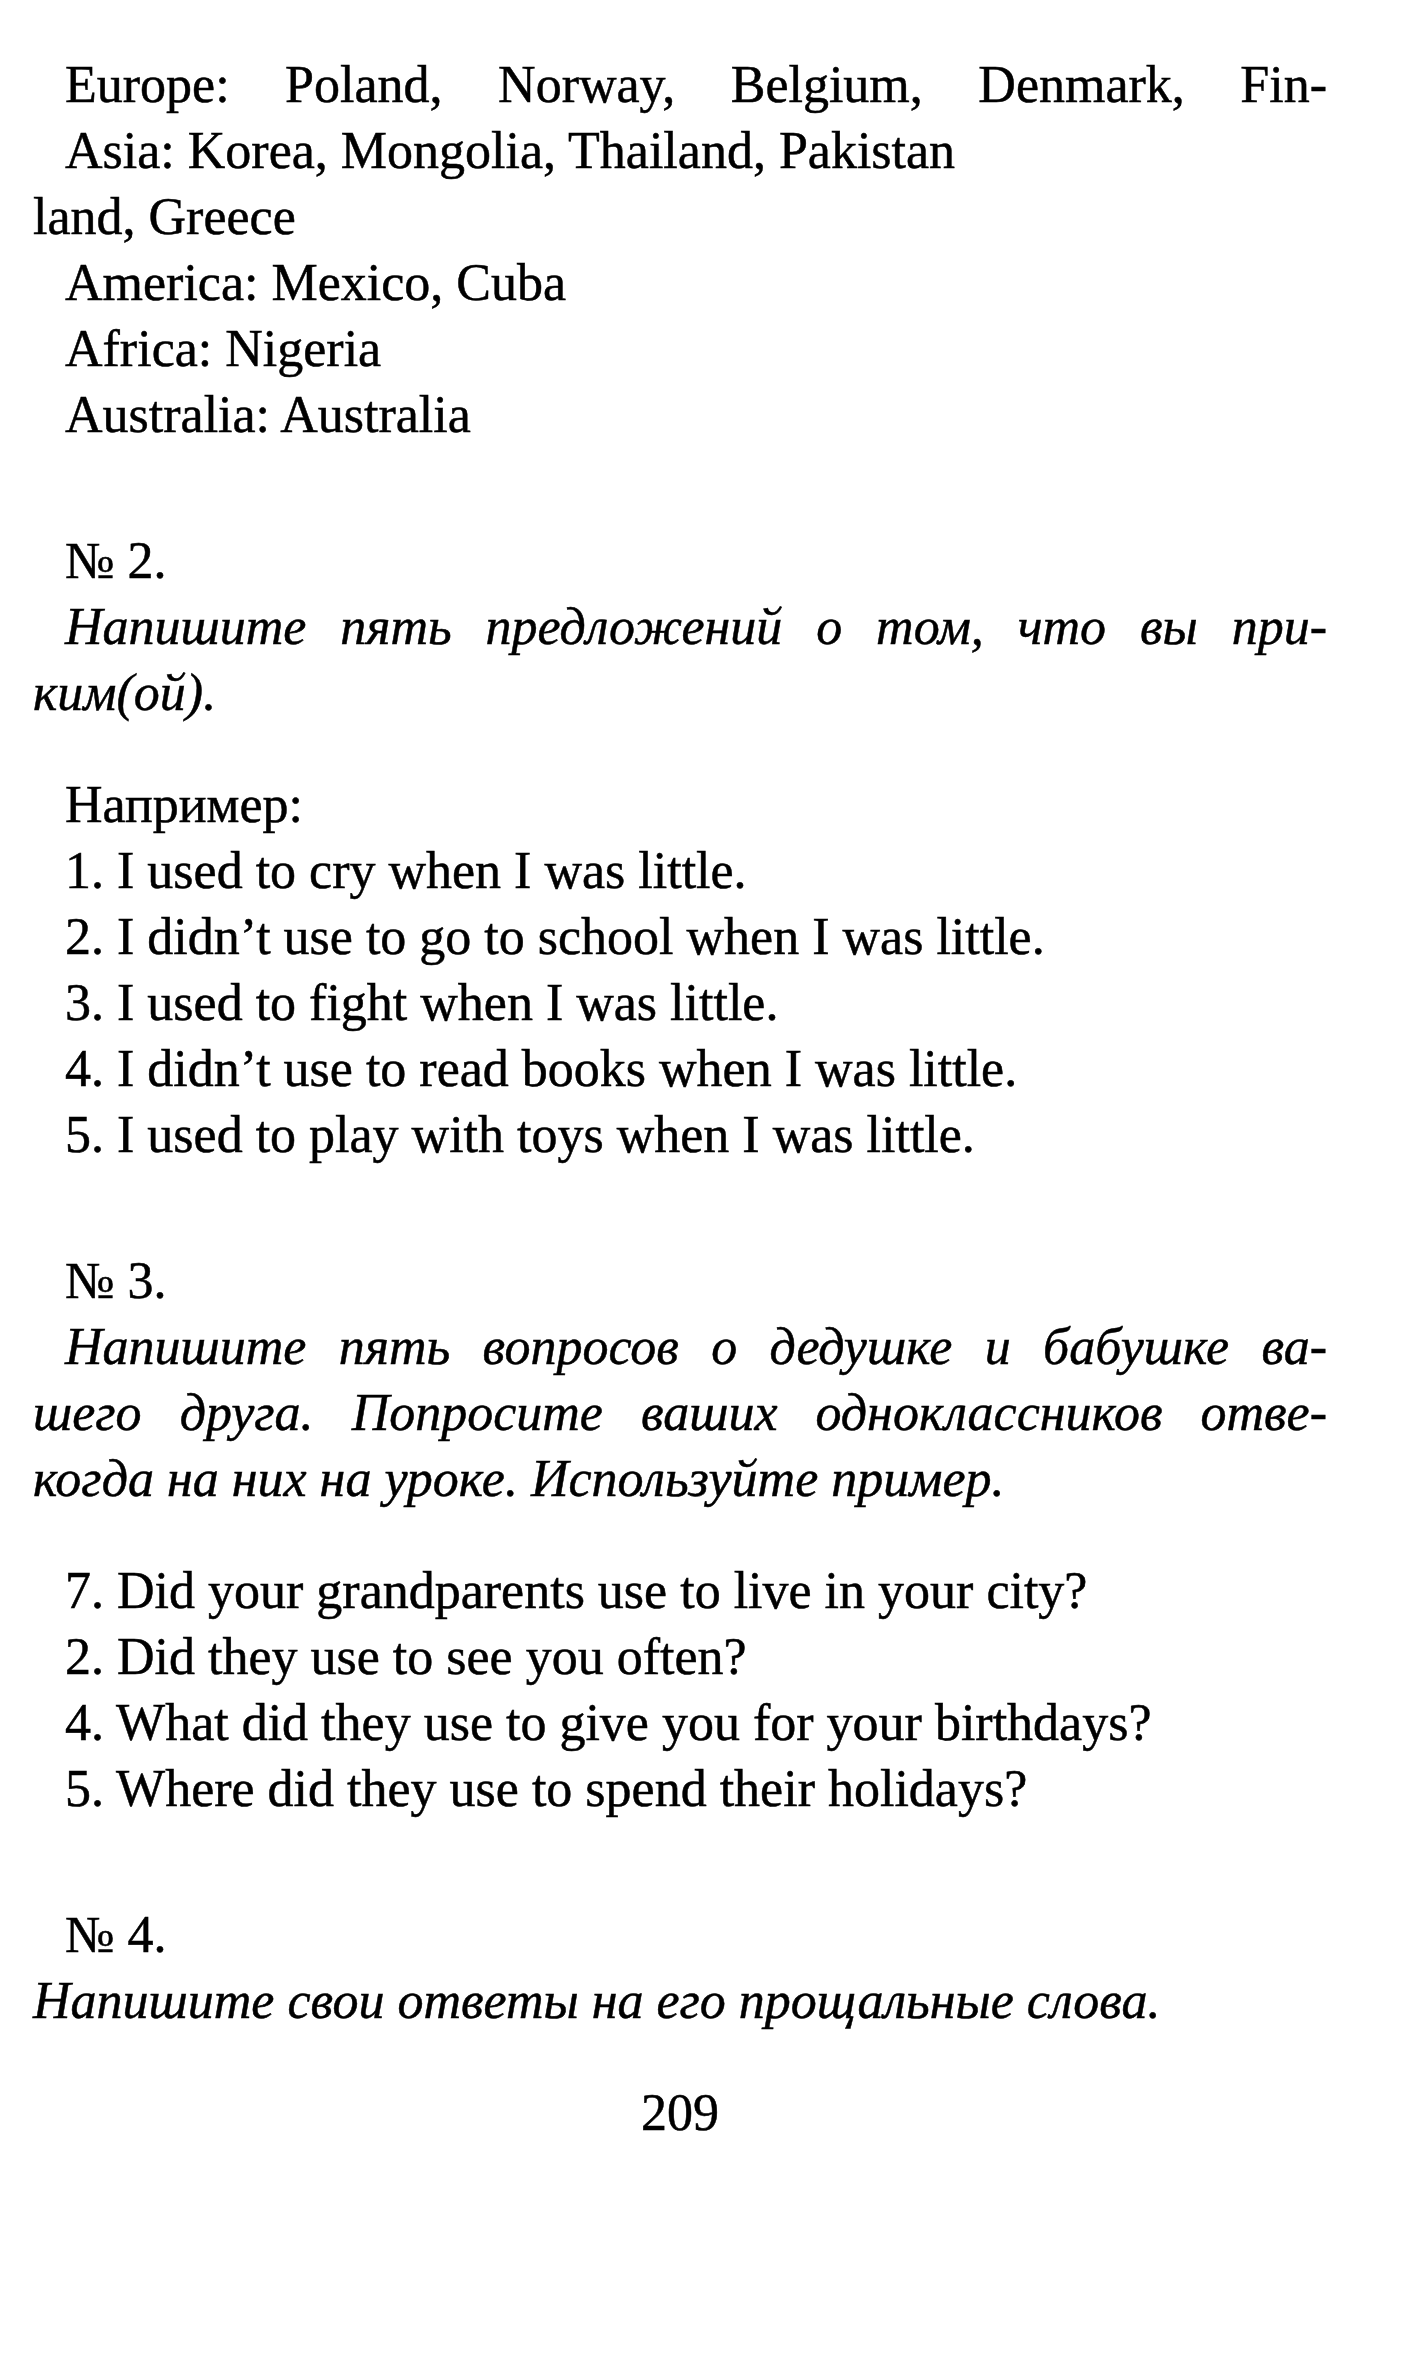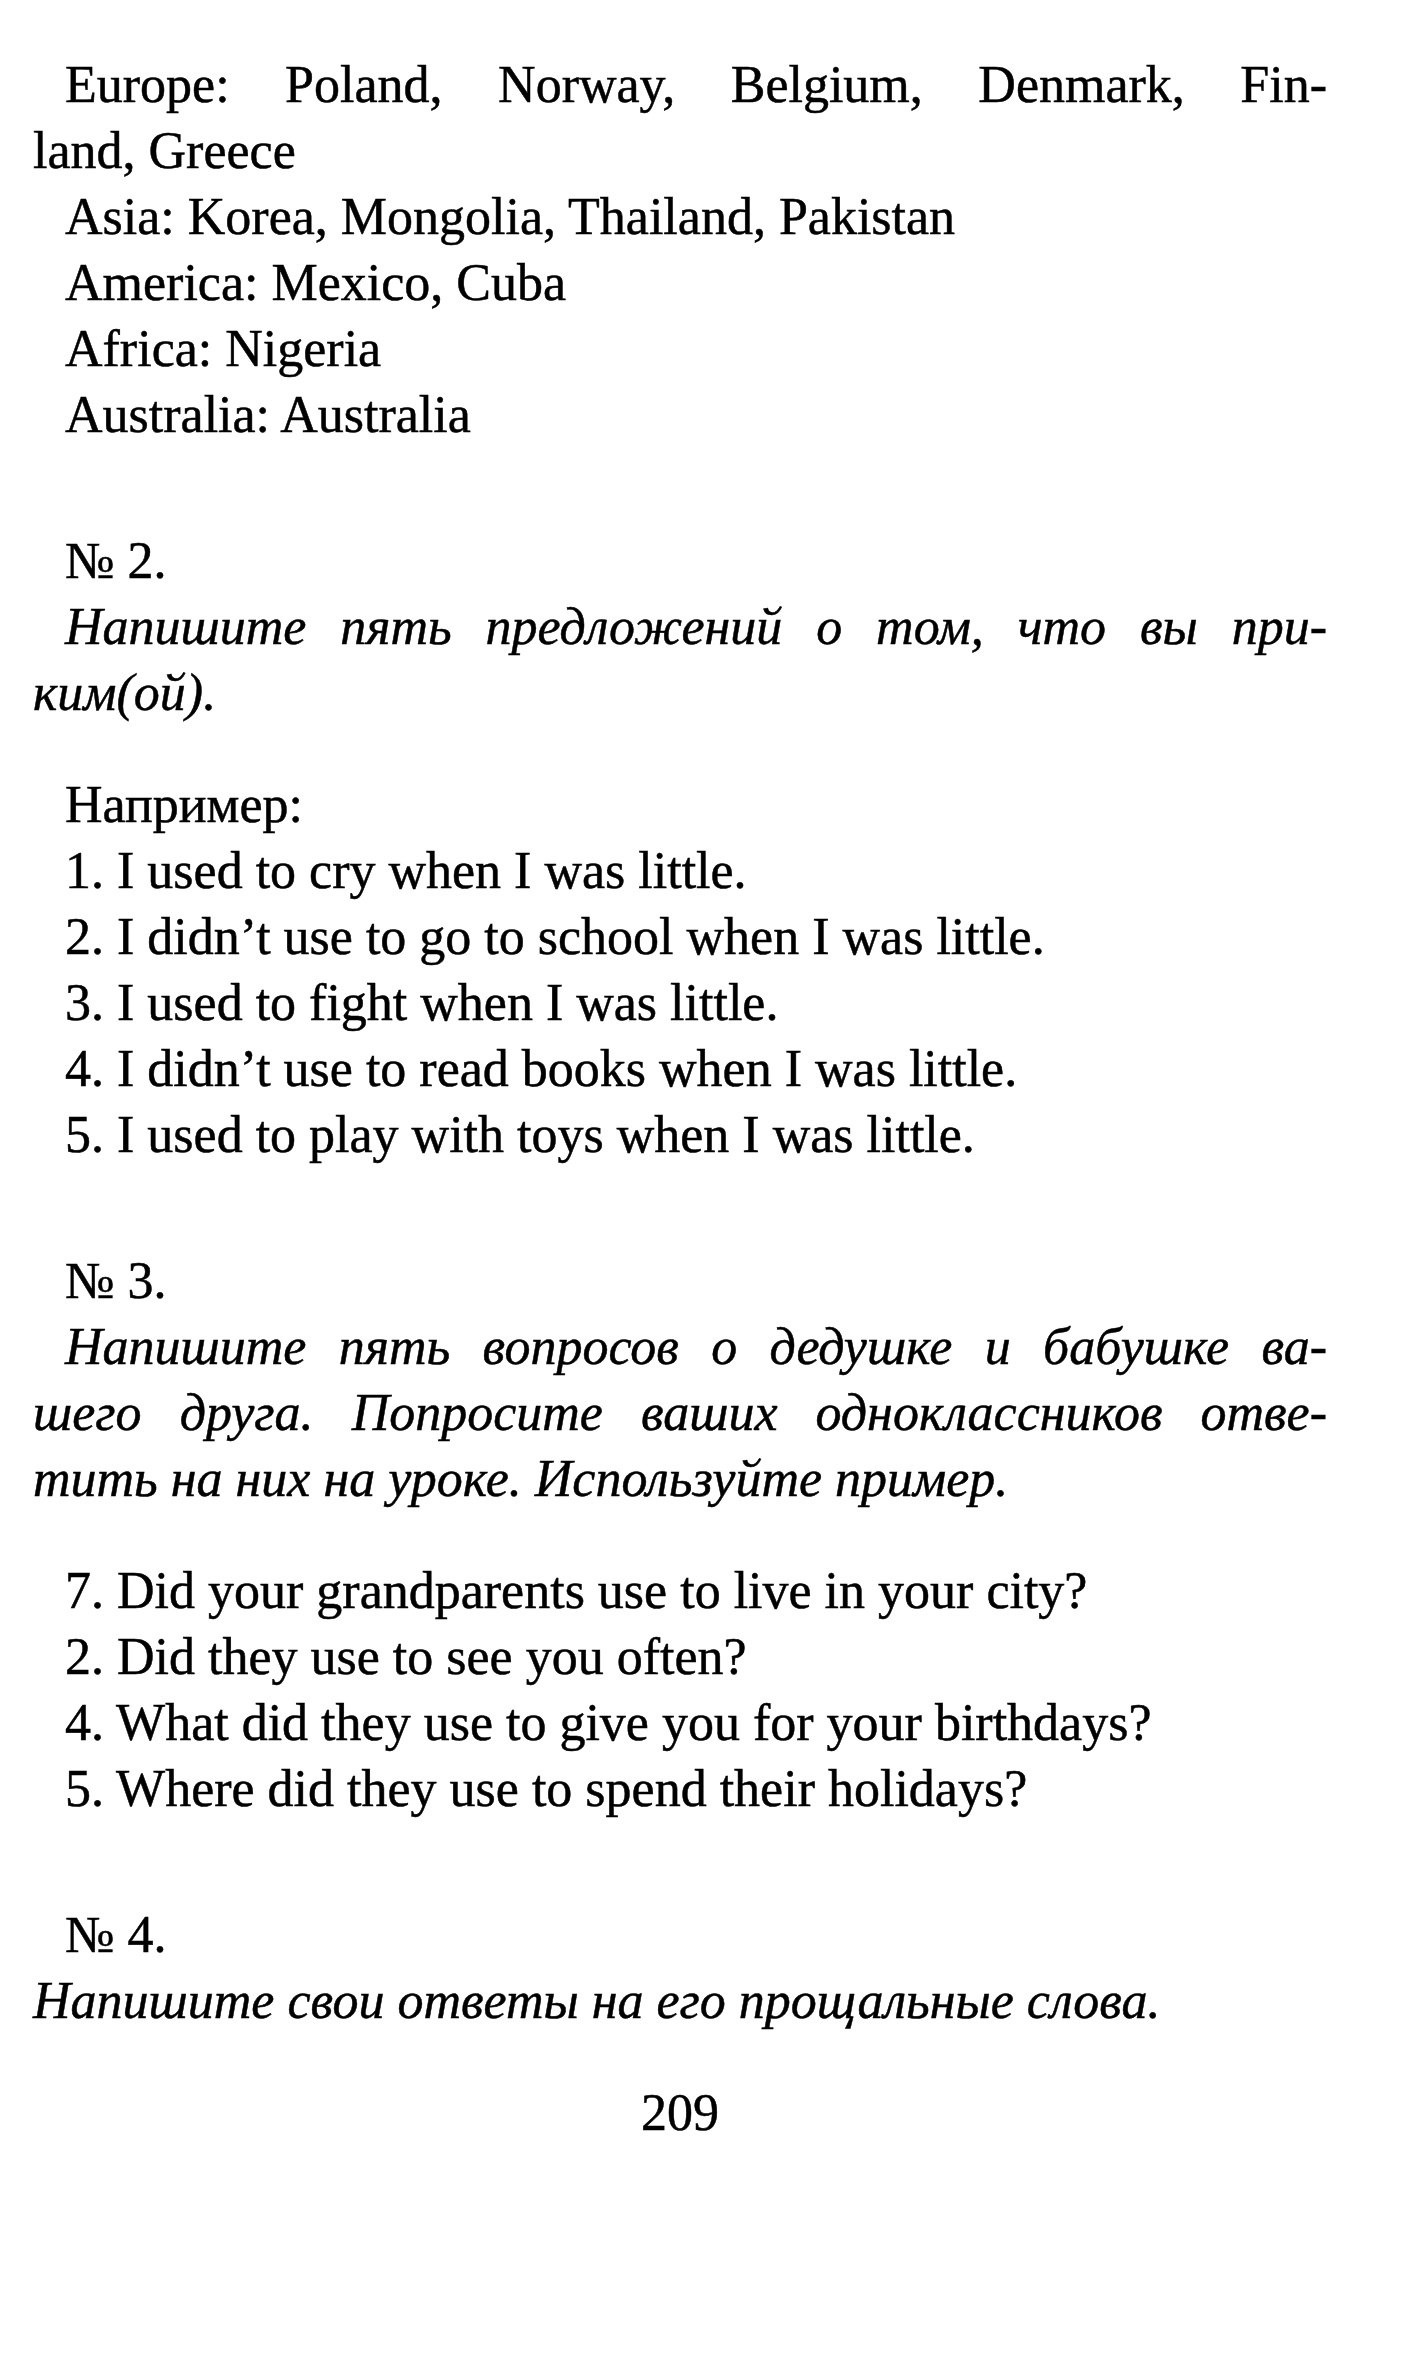--- a/index.html
+++ b/index.html
@@ -27,22 +27,22 @@
   .pagenum { margin-top: 46px; text-align: right; text-align-last: center; }
 </style>
 </head>
 <body>
 
 <div class="page">
   <div class="content">
 
     <div>
       <div class="line indent just">Europe: Poland, Norway, Belgium, Denmark, Fin-</div>
+      <div class="line indent">Asia: Korea, Mongolia, Thailand, Pakistan</div>
       <div class="line">land, Greece</div>
-      <div class="line indent">Asia: Korea, Mongolia, Thailand, Pakistan</div>
       <div class="line indent">America: Mexico, Cuba</div>
       <div class="line indent">Africa: Nigeria</div>
       <div class="line indent">Australia: Australia</div>
     </div>
 
     <div class="gapL">
       <div class="line indent">№ 2.</div>
       <div class="line indent just ital">Напишите пять предложений о том, что вы при-</div>
       <div class="line ital">ким(ой).</div>
     </div>
@@ -53,21 +53,21 @@
       <div class="line indent">2. I didn’t use to go to school when I was little.</div>
       <div class="line indent">3. I used to fight when I was little.</div>
       <div class="line indent">4. I didn’t use to read books when I was little.</div>
       <div class="line indent">5. I used to play with toys when I was little.</div>
     </div>
 
     <div class="gapL">
       <div class="line indent">№ 3.</div>
       <div class="line indent just ital">Напишите пять вопросов о дедушке и бабушке ва-</div>
       <div class="line just ital">шего друга. Попросите ваших одноклассников отве-</div>
-      <div class="line ital">тить на них на уроке. Используйте пример.</div>
+      <div class="line ital">когда на них на уроке. Используйте пример.</div>
     </div>
 
     <div class="gapS">
       <div class="line indent">7. Did your grandparents use to live in your city?</div>
       <div class="line indent">2. Did they use to see you often?</div>
       <div class="line indent">4. What did they use to give you for your birthdays?</div>
       <div class="line indent">5. Where did they use to spend their holidays?</div>
     </div>
 
     <div class="gapL">

